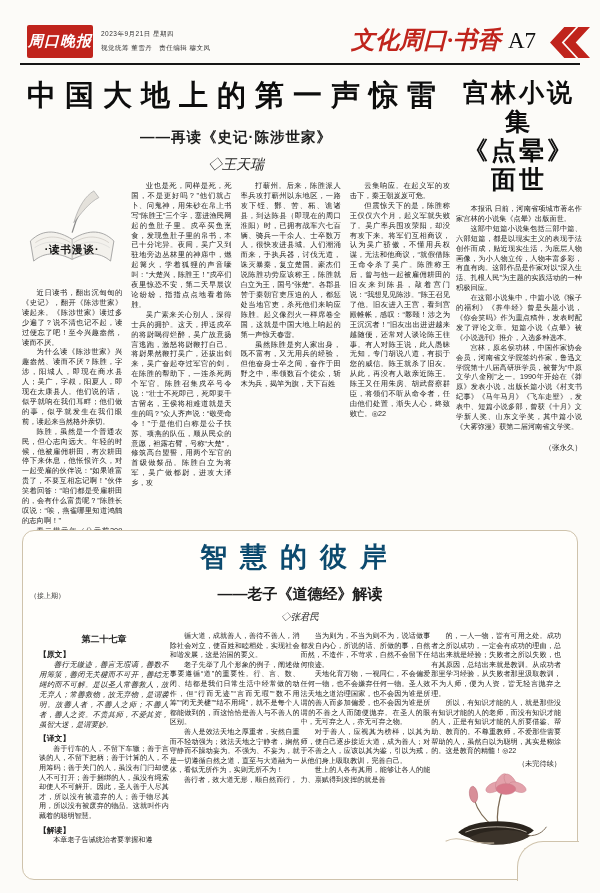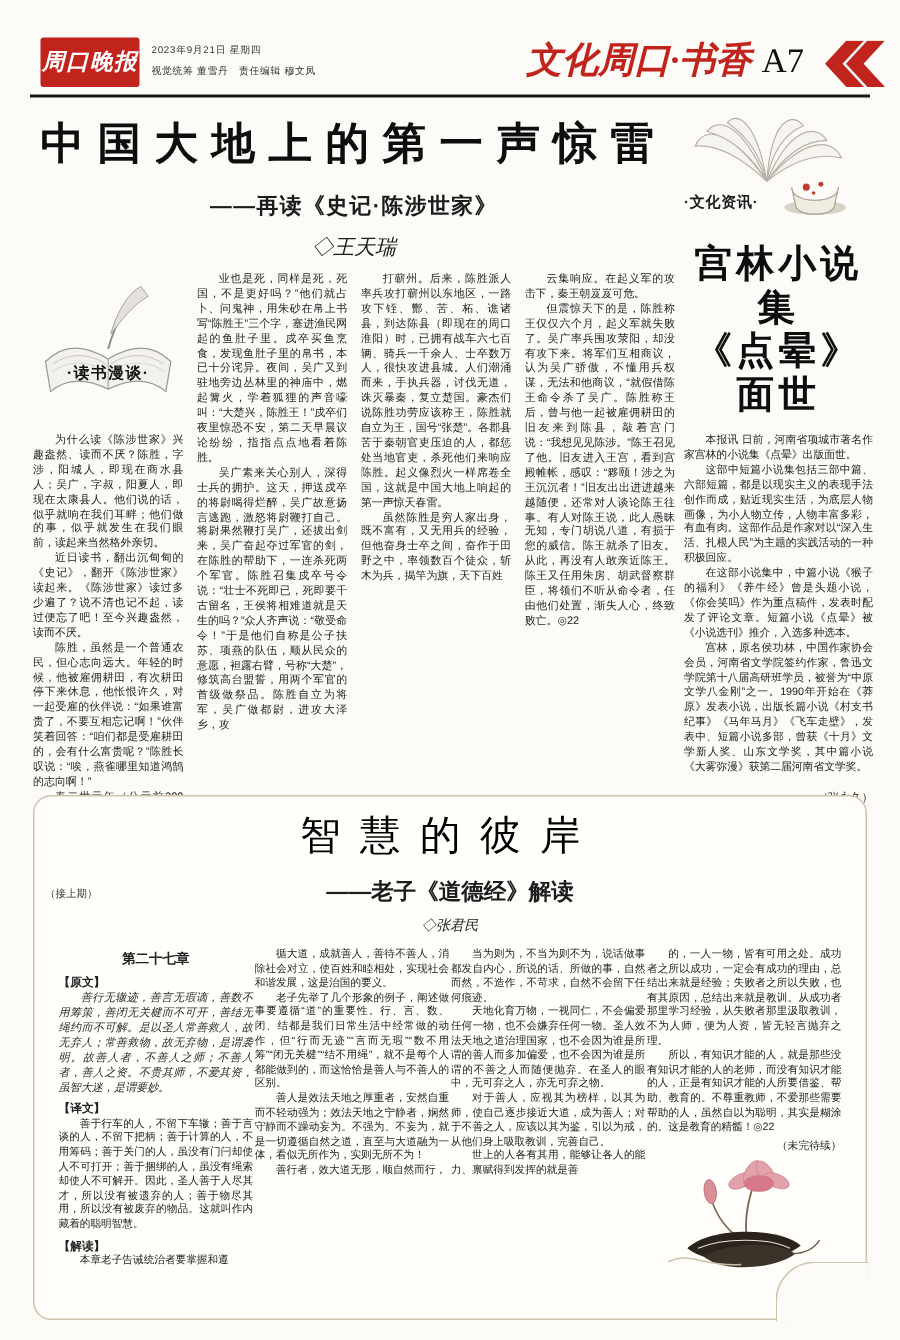--- a/index.html
+++ b/index.html
@@ -39,21 +39,21 @@
   .b-title { font-weight:bold; font-size:25px; letter-spacing:3px; text-align:center; line-height:29px; margin-top:2px; color:#0d0d0d; }
   .b-body { margin-top:10px; font-size:7.2px; line-height:9.9px; text-align:justify; height:236px; overflow:hidden; }
   .b-sig { text-align:right; font-size:7.5px; margin-top:3px; }
 
   
   .serial-box { position:absolute; left:22px; top:530px; width:556px; height:350px;
                 border:1.5px solid #cfc3ac; border-radius:12px; background:#fffefb; }
   .notch { position:absolute; right:-2px; bottom:-2px; width:62px; height:40px; background:#fcfbf8;
            border-top:1.5px solid #cfc3ac; border-left:1.5px solid #cfc3ac; border-top-left-radius:26px; }
   .cont-note { position:absolute; left:7px; top:60px; font-size:7px; color:#333; }
-  .s-title { text-align:center; font-size:27px; font-weight:normal; letter-spacing:13px; padding-top:8px; color:#000000; }
+  .s-title { text-align:center; font-size:27px; font-weight:bold; letter-spacing:13px; padding-top:8px; color:#0c4a6e; }
   .s-sub { text-align:center; font-size:15px; font-weight:bold; margin-top:10px; }
   .s-byline { text-align:center; font-family:"Liberation Serif",serif; font-style:italic; font-size:9.5px; margin-top:7px; }
   .s-cols { display:flex; gap:1px; padding:8px 16px 0; height:238px; overflow:hidden; }
   .s-col { flex:1 1 0; font-size:7.1px; line-height:9.6px; text-align:justify; overflow:hidden; color:#222; }
   .chapter { text-align:center; font-weight:bold; font-size:9px; margin:3px 0 5px; }
   .sec-label { font-weight:bold; font-size:7.8px; margin:4px 0 1px; }
   .orig { font-family:"Liberation Serif","DejaVu Serif",serif; font-style:italic; font-size:7.4px; line-height:10px; text-indent:2em; margin:0; color:#2a2a2a; }
   .s-col4 { display:flex; flex-direction:column; }
   .tbc { text-align:right; font-size:7.2px; margin-top:2px; }
   .lotus { margin:2px auto 0; text-align:center; }
@@ -91,60 +91,42 @@
             <path d="M86 4 C74 16 66 30 60 52" stroke="#8a8a8a" fill="none" stroke-width="1.5"></path>
             <path d="M86 2 C76 8 68 20 62 40 C70 30 80 16 92 10 Z" fill="#e4e1db" stroke="#9a9a9a" stroke-width="0.7"></path>
             <path d="M10 62 C26 46 44 50 60 60 C76 50 94 46 110 62 L106 86 C92 74 76 76 60 84 C44 76 28 74 14 86 Z" fill="#f3f1ec" stroke="#999" stroke-width="1"></path>
             <path d="M60 60 L60 84" stroke="#999" stroke-width="0.8"></path>
             <path d="M16 64 C30 54 46 56 58 64 M62 64 C74 56 90 54 104 64" fill="none" stroke="#c2beb6" stroke-width="0.7"></path>
             <path d="M15 70 C30 60 46 62 58 70 M62 70 C74 62 90 60 105 70" fill="none" stroke="#cccccc" stroke-width="0.6"></path>
           </svg>
           <div class="illu1-label">·读书漫谈·</div>
         </div>
         <div>
+            <p class="para">近日读书，翻出沉甸甸的《史记》，翻开《陈涉世家》读起来。《陈涉世家》读过多少遍了？说不清也记不起，读过便忘了吧！至今兴趣盎然，读而不厌。</p>
             <p class="para">为什么读《陈涉世家》兴趣盎然、读而不厌？陈胜，字涉，阳城人，即现在商水县人；吴广，字叔，阳夏人，即现在太康县人。他们说的话，似乎就响在我们耳畔；他们做的事，似乎就发生在我们眼前，读起来当然格外亲切。</p>
-            <p class="para">近日读书，翻出沉甸甸的《史记》，翻开《陈涉世家》读起来。《陈涉世家》读过多少遍了？说不清也记不起，读过便忘了吧！至今兴趣盎然，读而不厌。</p>
             <p class="para">陈胜，虽然是一个普通农民，但心志向远大。年轻的时候，他被雇佣耕田，有次耕田停下来休息，他怅恨许久，对一起受雇的伙伴说：“如果谁富贵了，不要互相忘记啊！”伙伴笑着回答：“咱们都是受雇耕田的，会有什么富贵呢？”陈胜长叹说：“唉，燕雀哪里知道鸿鹄的志向啊！”</p>
             <p class="para">秦二世元年（公元前209年）7月，朝廷征召贫苦农民去戍守渔阳，有九百人驻屯大泽乡。陈胜、吴广都被编在戍守队伍中，做屯长。当时，正赶上天下大雨，道路不通，估计已经耽误了应该到达的期限。误了期限，按照秦朝法令要被斩首。陈胜吴广合计：“现在逃亡也是死，干一番事</p>
           </div>
       </div>
       <div class="col">
           <p class="para">业也是死，同样是死，死国，不是更好吗？”他们就占卜、问鬼神，用朱砂在帛上书写“陈胜王”三个字，塞进渔民网起的鱼肚子里。戍卒买鱼烹食，发现鱼肚子里的帛书，本已十分诧异。夜间，吴广又到驻地旁边丛林里的神庙中，燃起篝火，学着狐狸的声音嚎叫：“大楚兴，陈胜王！”戍卒们夜里惊恐不安，第二天早晨议论纷纷，指指点点地看着陈胜。</p>
           <p class="para">吴广素来关心别人，深得士兵的拥护。这天，押送戍卒的将尉喝得烂醉，吴广故意扬言逃跑，激怒将尉鞭打自己。将尉果然鞭打吴广，还拔出剑来，吴广奋起夺过军官的剑，在陈胜的帮助下，一连杀死两个军官。陈胜召集戍卒号令说：“壮士不死即已，死即要千古留名，王侯将相难道就是天生的吗？”众人齐声说：“敬受命令！”于是他们自称是公子扶苏、项燕的队伍，顺从民众的意愿，袒露右臂，号称“大楚”，修筑高台盟誓，用两个军官的首级做祭品。陈胜自立为将军，吴广做都尉，进攻大泽乡，攻</p>
         </div>
       <div class="col">
           <p class="para">打蕲州。后来，陈胜派人率兵攻打蕲州以东地区，一路攻下铚、酂、苦、柘、谯诸县，到达陈县（即现在的周口淮阳）时，已拥有战车六七百辆、骑兵一千余人、士卒数万人，很快攻进县城。人们潮涌而来，手执兵器，讨伐无道，诛灭暴秦，复立楚国。豪杰们说陈胜功劳应该称王，陈胜就自立为王，国号“张楚”。各郡县苦于秦朝官吏压迫的人，都惩处当地官吏，杀死他们来响应陈胜。起义像烈火一样席卷全国，这就是中国大地上响起的第一声惊天春雷。</p>
           <p class="para">虽然陈胜是穷人家出身，既不富有，又无用兵的经验，但他奋身士卒之间，奋作于田野之中，率领数百个徒众，斩木为兵，揭竿为旗，天下百姓</p>
         </div>
       <div class="col">
           <p class="para">云集响应。在起义军的攻击下，秦王朝岌岌可危。</p>
           <p class="para">但震惊天下的是，陈胜称王仅仅六个月，起义军就失败了。吴广率兵围攻荥阳，却没有攻下来。将军们互相商议，认为吴广骄傲，不懂用兵权谋，无法和他商议，“就假借陈王命令杀了吴广。陈胜称王后，曾与他一起被雇佣耕田的旧友来到陈县，敲着宫门说：“我想见见陈涉。”陈王召见了他。旧友进入王宫，看到宫殿帷帐，感叹：“夥颐！涉之为王沉沉者！”旧友出出进进越来越随便，还常对人谈论陈王往事。有人对陈王说，此人愚昧无知，专门胡说八道，有损于您的威信。陈王就杀了旧友。从此，再没有人敢亲近陈王。陈王又任用朱房、胡武督察群臣，将领们不听从命令者，任由他们处置，渐失人心，终致败亡。◎22</p>
         </div>
     </div>
   </section>
 
   <aside class="brief">
-    <div class="illu2">
-      <svg width="100%" height="78" viewBox="0 0 126 80">
-        <g stroke="#b5b0a6" fill="#f6f4ef" stroke-width="0.8">
-          <path d="M55 46 C30 10 12 8 6 22 C20 20 38 30 55 46 Z"></path>
-          <path d="M55 46 C38 6 22 2 14 12 C30 16 44 28 55 46 Z"></path>
-          <path d="M55 46 C48 4 34 -2 28 6 C40 14 50 26 55 46 Z"></path>
-          <path d="M55 46 C58 4 72 -2 80 8 C66 14 58 28 55 46 Z"></path>
-          <path d="M55 46 C70 10 88 6 96 18 C80 18 66 30 55 46 Z"></path>
-          <path d="M55 46 C80 16 100 16 106 30 C88 26 70 34 55 46 Z"></path>
-        </g>
-        <ellipse cx="88" cy="64" rx="21" ry="5" fill="#d9d3c7"></ellipse>
-        <path d="M72 50 C72 62 104 62 104 50 L101 64 C97 70 79 70 75 64 Z" fill="#f1ece2" stroke="#a89f90" stroke-width="0.8"></path>
-        <circle cx="82" cy="50" r="2.4" fill="#c43c30"></circle>
-        <circle cx="92" cy="48" r="1.7" fill="#c43c30"></circle>
-        <circle cx="87" cy="54" r="1.2" fill="#c43c30"></circle>
-      </svg>
-      <div class="illu2-label">·文化资讯·</div>
-    </div>
     <div class="b-title">
       <div>宫林小说集</div>
       <div>《点晕》面世</div>
     </div>
     <div class="b-body">
         <p class="para">本报讯 日前，河南省项城市著名作家宫林的小说集《点晕》出版面世。</p>
         <p class="para">这部中短篇小说集包括三部中篇、六部短篇，都是以现实主义的表现手法创作而成，贴近现实生活，为底层人物画像，为小人物立传，人物丰富多彩，有血有肉。这部作品是作家对以“深入生活、扎根人民”为主题的实践活动的一种积极回应。</p>
         <p class="para">在这部小说集中，中篇小说《猴子的福利》《养牛经》曾是头题小说，《你会笑吗》作为重点稿件，发表时配发了评论文章。短篇小说《点晕》被《小说选刊》推介，入选多种选本。</p>
         <p class="para">宫林，原名侯功林，中国作家协会会员，河南省文学院签约作家，鲁迅文学院第十八届高研班学员，被誉为“中原文学八金刚”之一。1990年开始在《莽原》发表小说，出版长篇小说《村支书纪事》《马年马月》《飞车走壁》，发表中、短篇小说多部，曾获《十月》文学新人奖、山东文学奖，其中篇小说《大雾弥漫》获第二届河南省文学奖。</p>
       </div>

